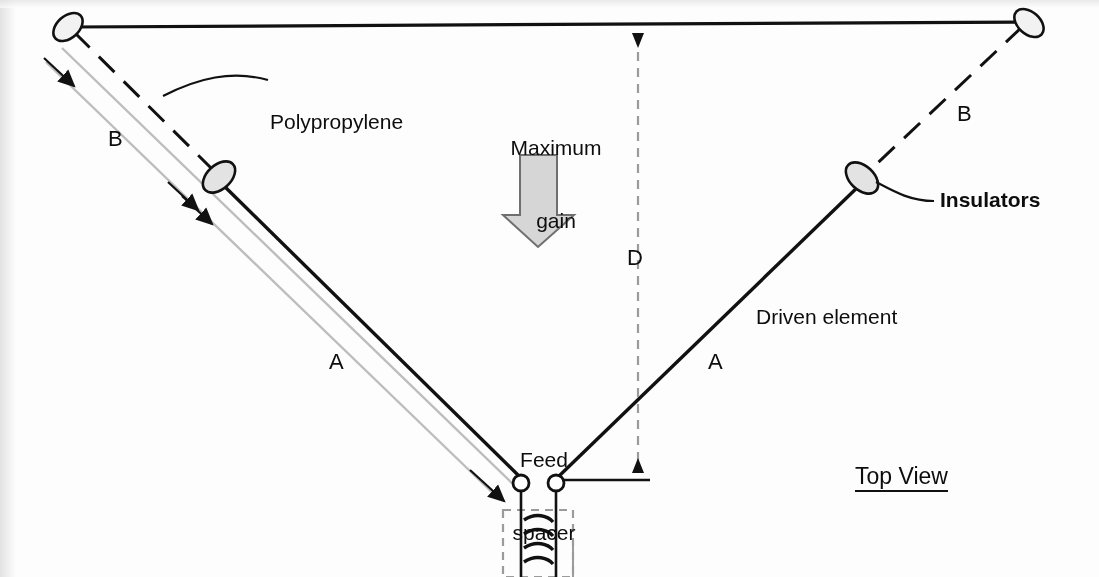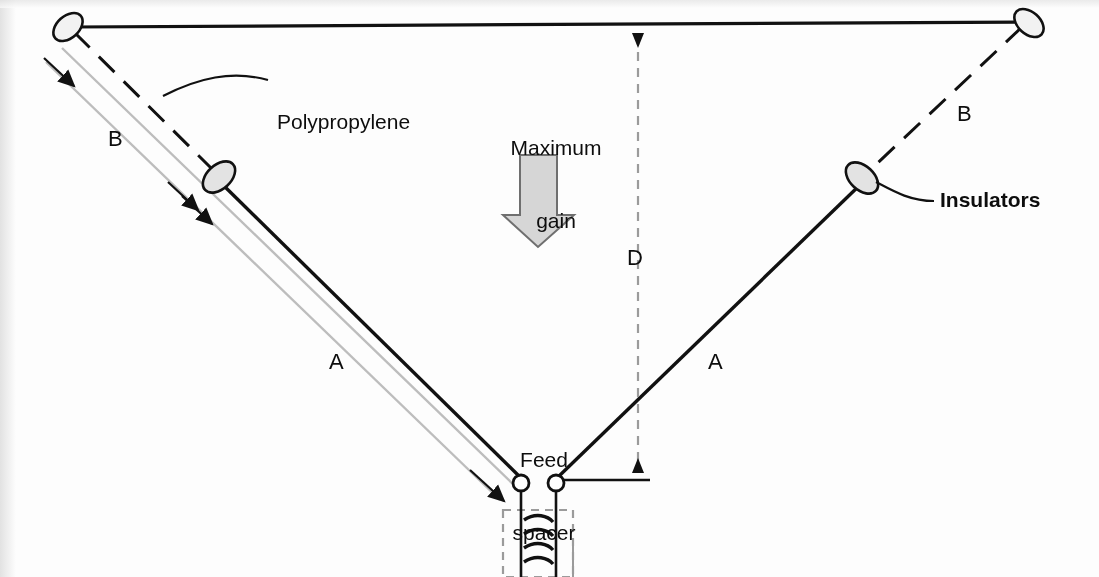--- a/index.html
+++ b/index.html
@@ -150,42 +150,44 @@
         <path d="M524,520 C536,512 548,516 553,522"></path>
         <path d="M524,534 C536,526 548,530 553,536"></path>
         <path d="M524,548 C536,540 548,544 553,550"></path>
         <path d="M524,562 C536,554 548,558 553,564"></path>
       </g>
       <line x1="573" y1="538" x2="573" y2="577" stroke="#9b9b9b" stroke-width="2"></line>
     </g>
 
   </svg>
 
-  <div class="lbl lbl-md center" style="left:277px; top:62px;">
+  <div class="lbl lbl-md center" style="left:270px; top:62px;">
     <div>Polypropylene</div>
   </div>
 
   <div class="lbl lbl-md center" style="left:495px; top:88px; width:122px;">
     <div>Maximum</div>
     <div>gain</div>
   </div>
 
   <div class="lbl lbl-italic-letter" style="left:108px; top:126px;">B</div>
 
   <div class="lbl lbl-italic-letter" style="left:957px; top:101px;">B</div>
 
   <div class="lbl lbl-italic-letter" style="left:329px; top:349px;">A</div>
 
   <div class="lbl lbl-italic-letter" style="left:708px; top:349px;">A</div>
 
   <div class="lbl lbl-italic-letter" style="left:627px; top:245px;">D</div>
 
   <div class="lbl lbl-md" style="left:940px; top:188px;font-weight:bold;">Insulators</div>
 
+  <div class="lbl lbl-md" style="left:756px; top:305px;">Driven element</div>
 
   <div class="lbl lbl-md center" style="left:505px; top:400px; width:78px;">
     <div>Feed</div>
     <div>spacer</div>
   </div>
 
 
+  <div class="lbl" id="top-view-label" style="left:855px; top:463px;">Top View</div>
 
 </div>
 
 </body></html>

